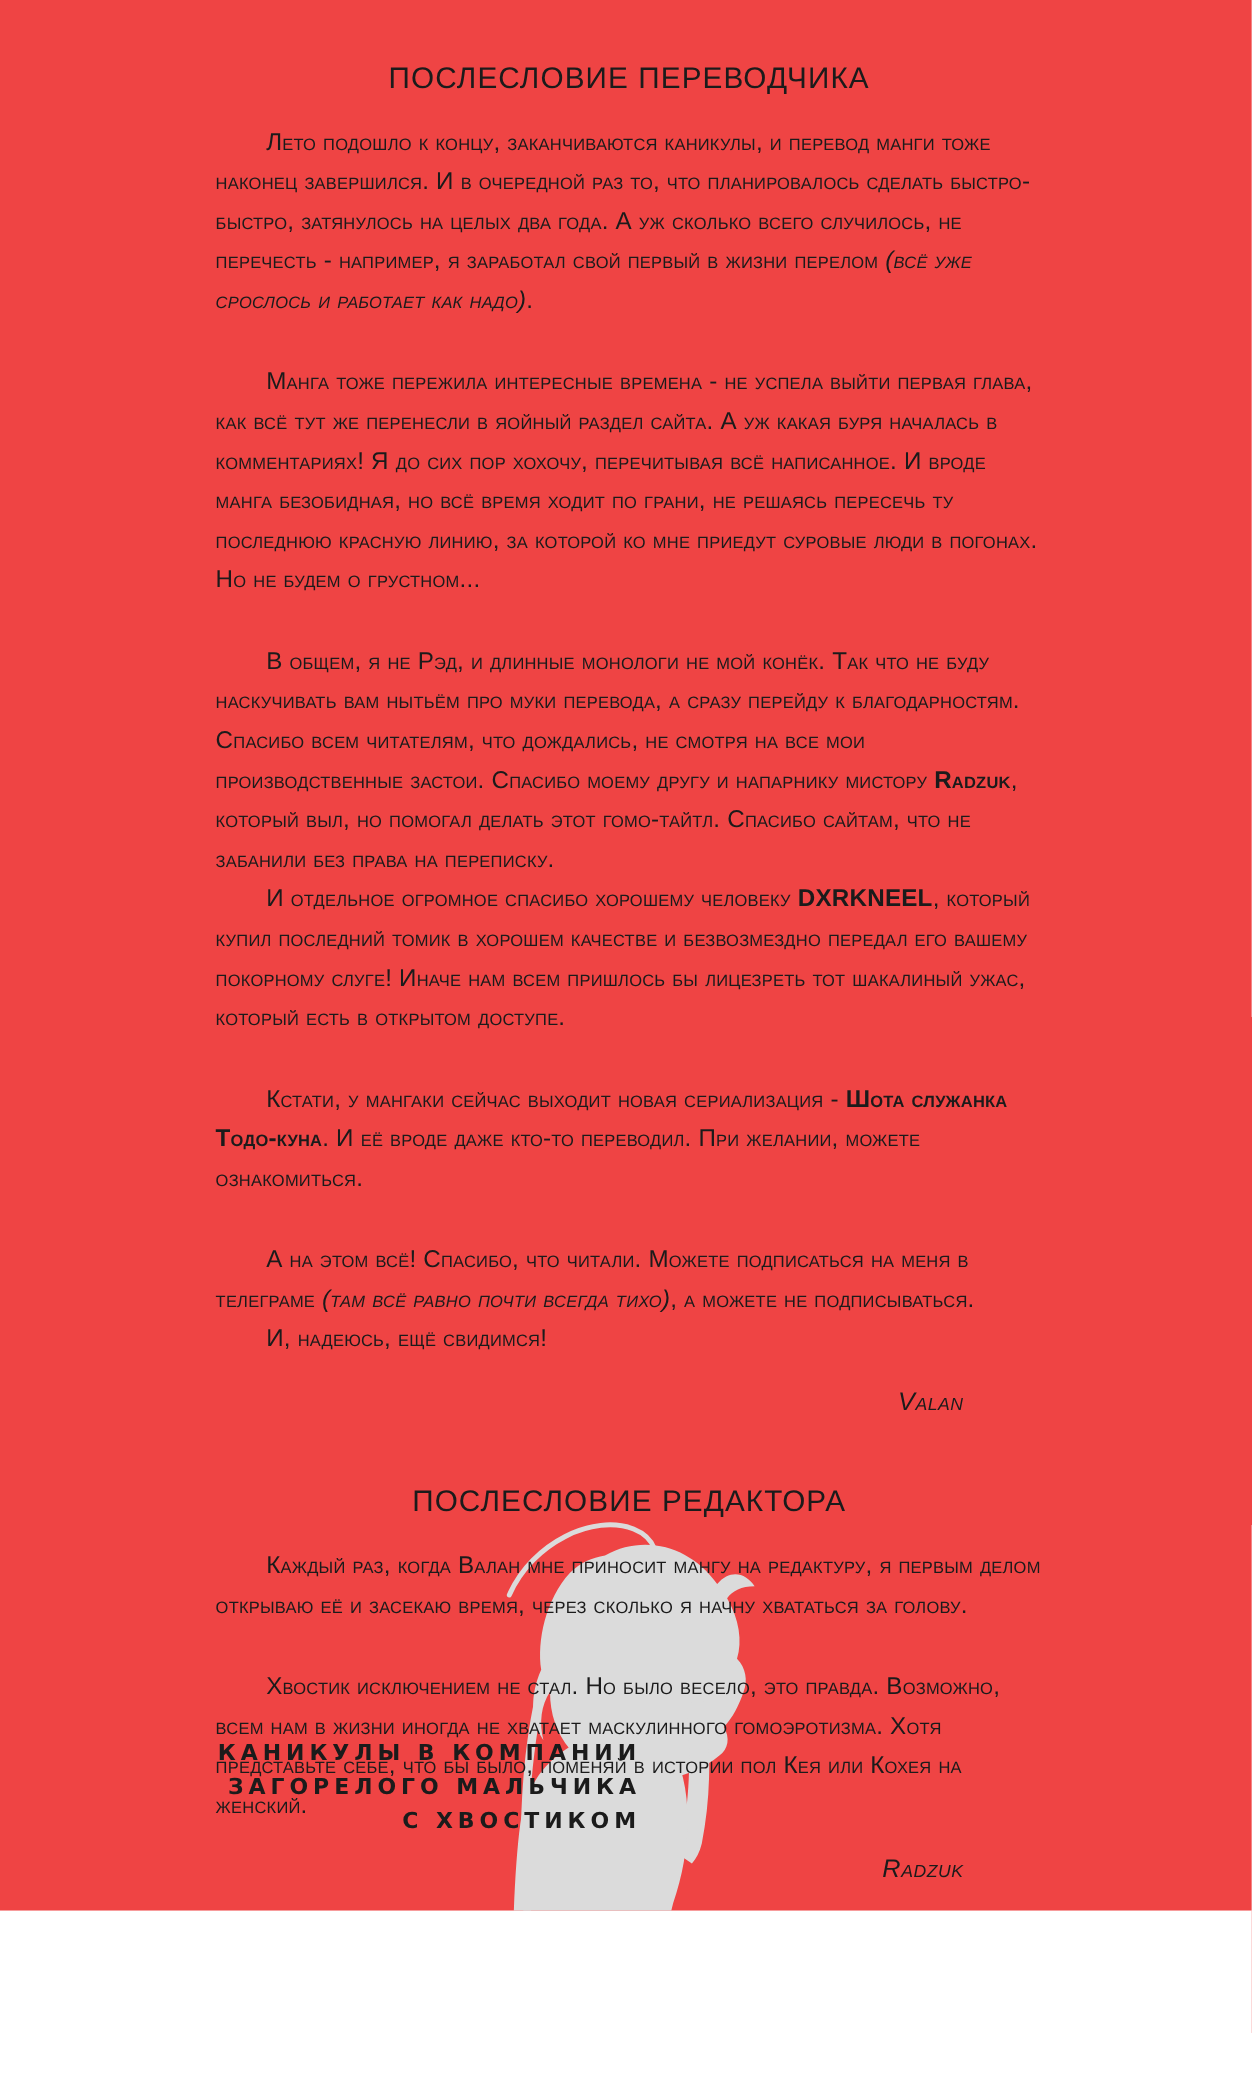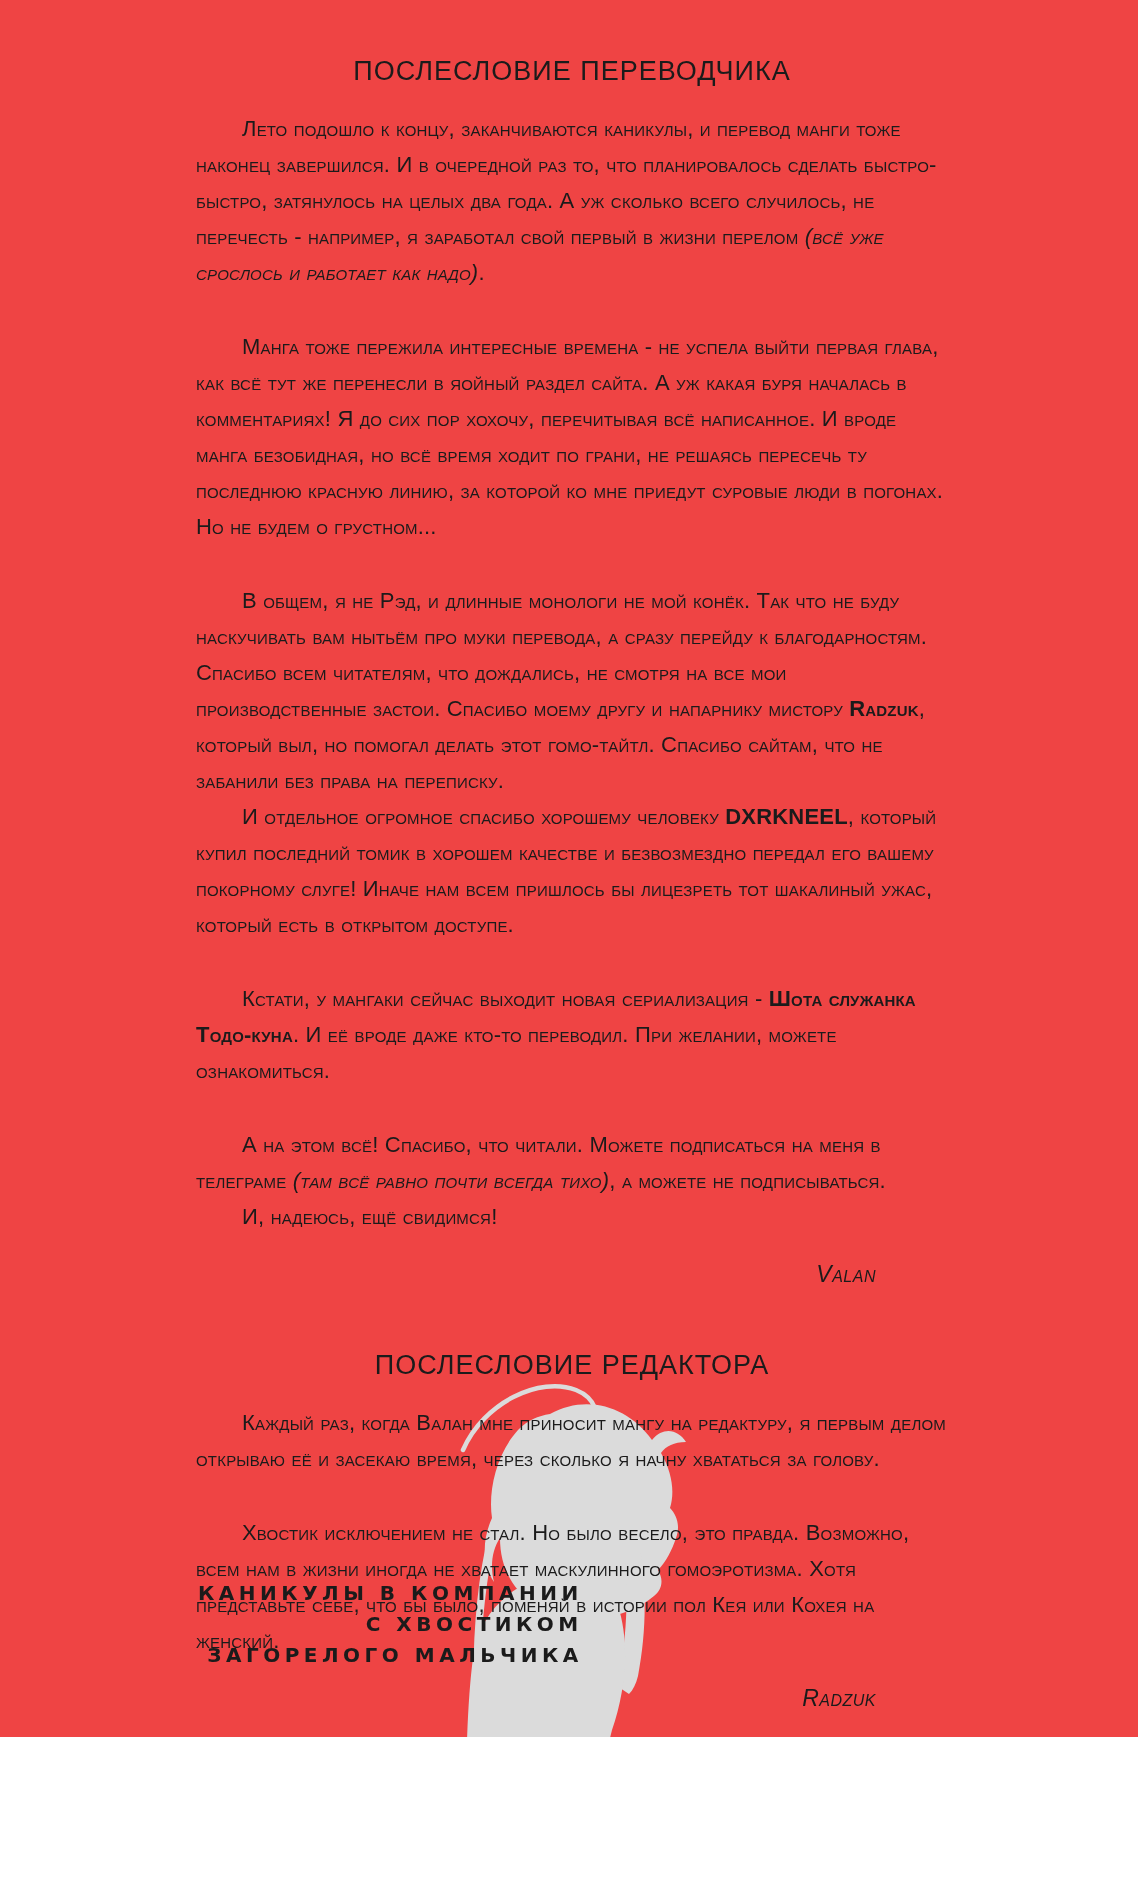--- a/index.html
+++ b/index.html
@@ -128,17 +128,17 @@
           <p class="para"><span>Каждый раз, когда Валан мне приносит мангу на редактуру, я первым делом открываю её и засекаю время, через сколько я начну хвататься за голову.</span></p>
           <p class="para gap"><span>Хвостик исключением не стал. Но было весело, это правда. Возможно, всем нам в жизни иногда не хватает маскулинного гомоэротизма. Хотя представьте себе, что бы было, поменяй в истории пол Кея или Кохея на женский.</span></p>
         </div>
       <p class="signature">Radzuk</p>
     </section>
 
   </div>
 
   <div class="manga-title">
       <div>КАНИКУЛЫ В КОМПАНИИ</div>
+      <div>ЗАГОРЕЛОГО МАЛЬЧИКА</div>
       <div>С ХВОСТИКОМ</div>
-      <div>ЗАГОРЕЛОГО МАЛЬЧИКА</div>
     </div>
 
 </div>
 
 </body></html>

